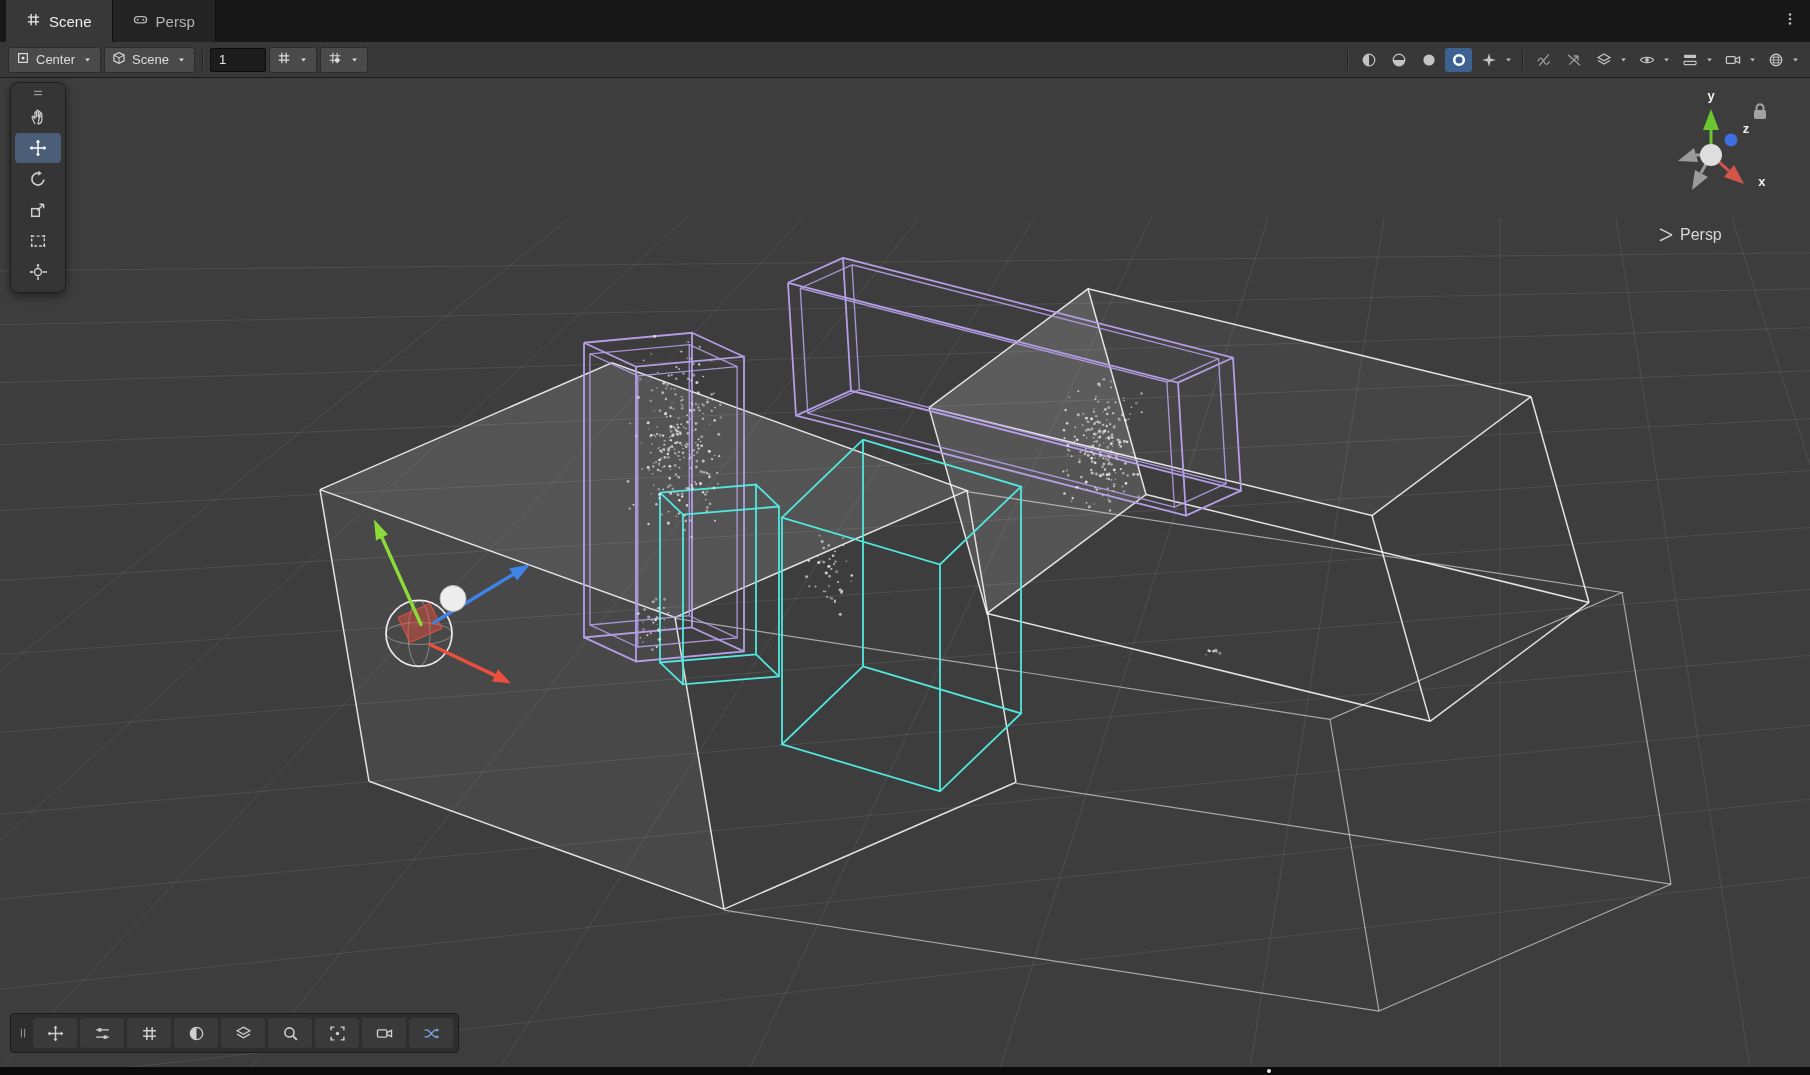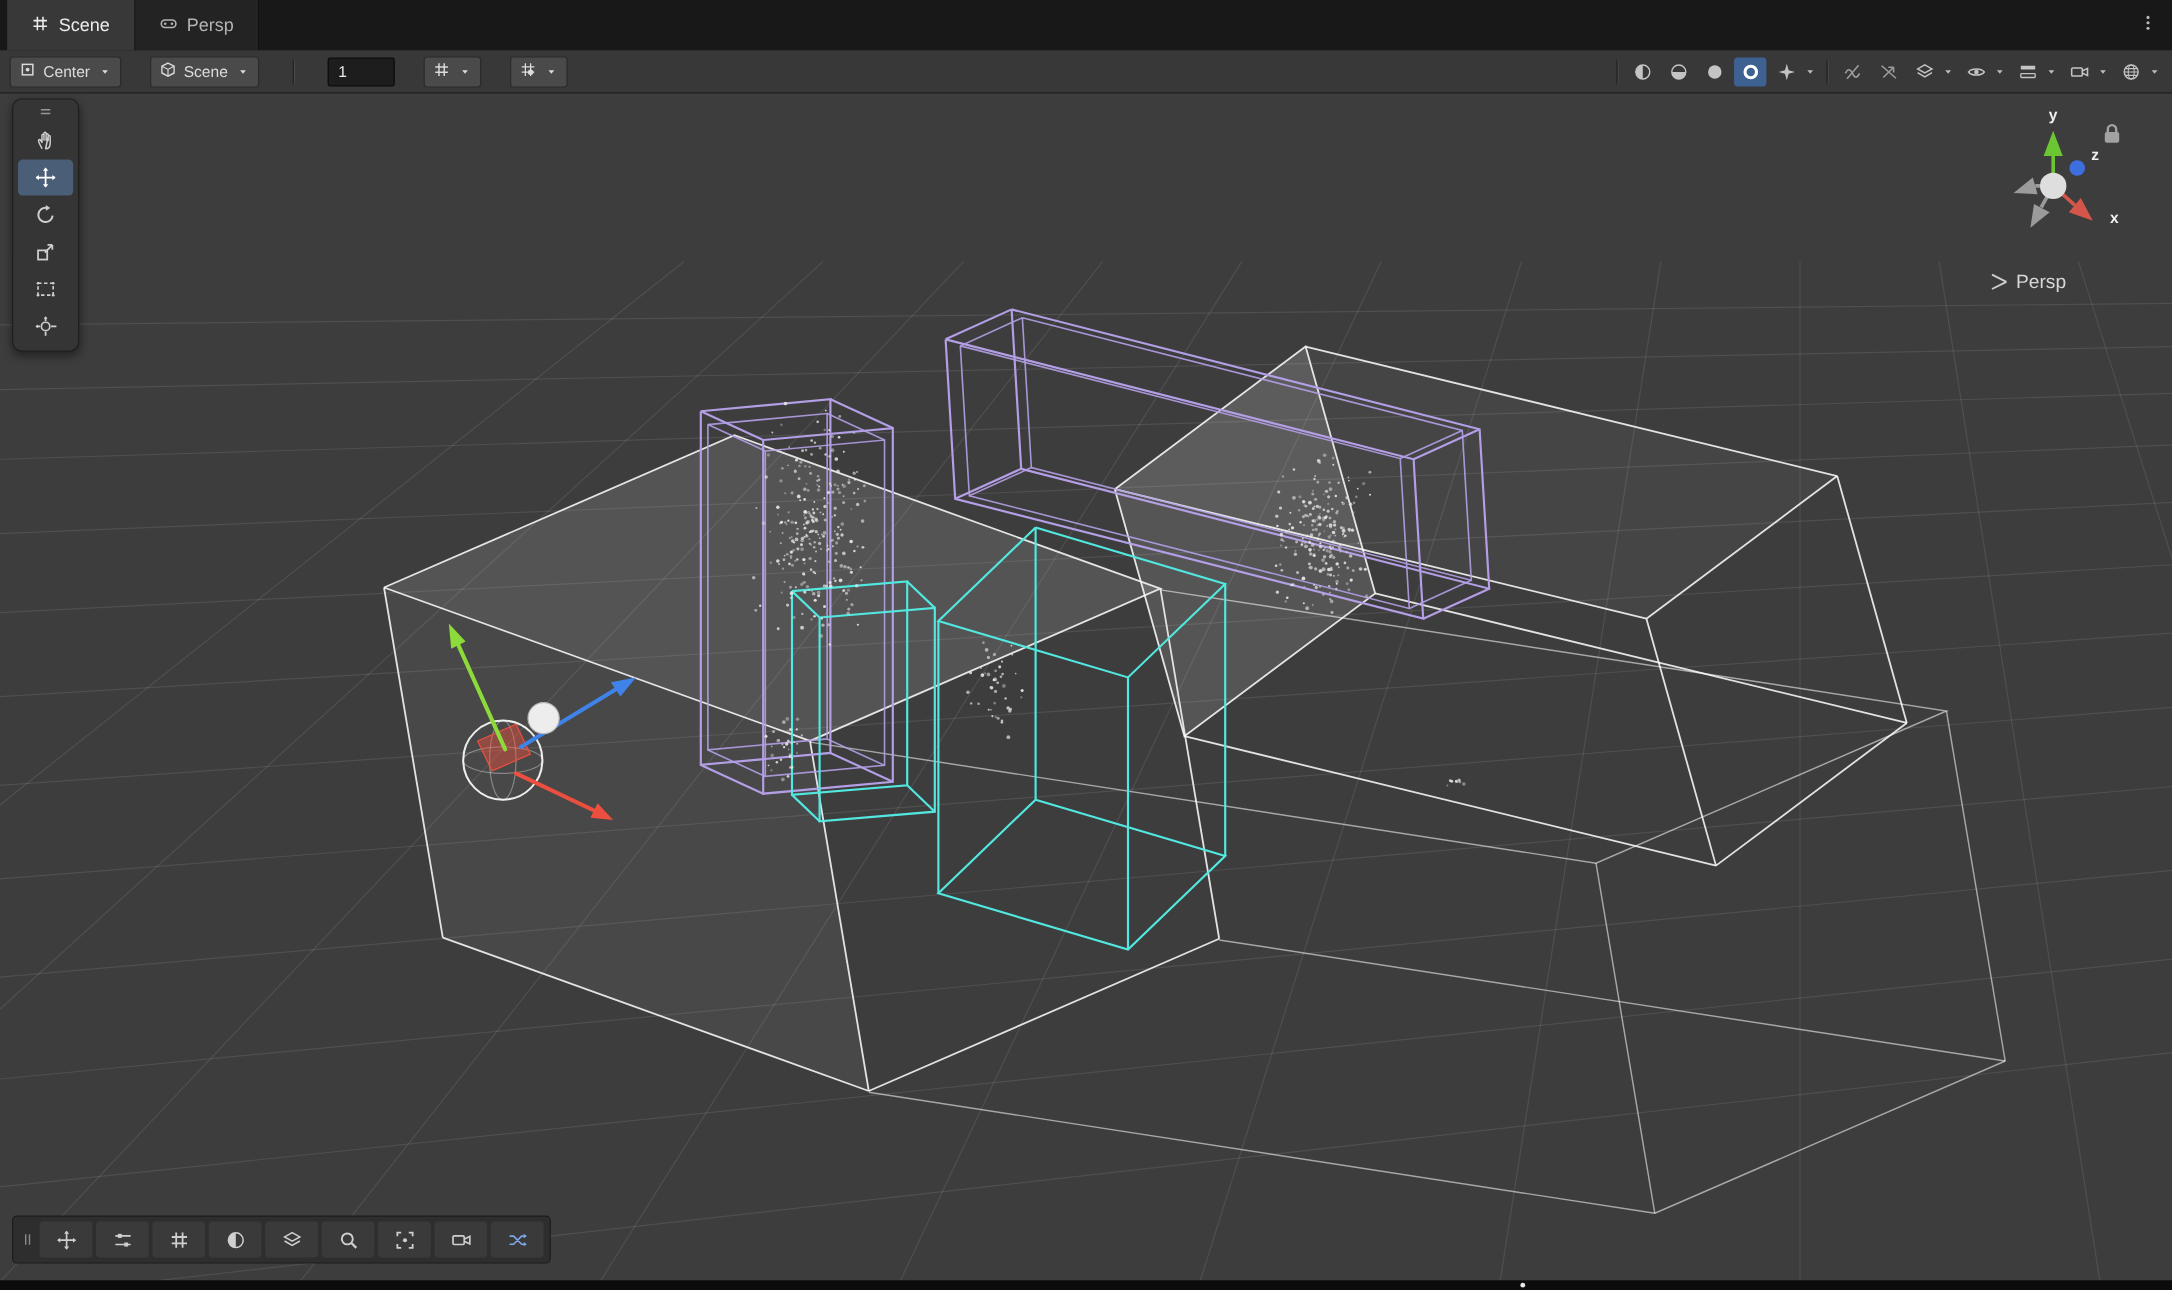--- a/index.html
+++ b/index.html
@@ -6,21 +6,21 @@
   .window{width:1810px;height:1075px;position:relative;font-family:"Liberation Sans",sans-serif;
     background:#282828;overflow:hidden;display:flex;flex-direction:column;user-select:none;}
   
   .tabbar{height:42px;background:#181818;display:flex;align-items:stretch;padding-left:6px;}
   .tab{display:flex;align-items:center;gap:8px;padding:0 20px;font-size:15px;color:#b4b4b4;
     background:#232323;border-right:1px solid #111;cursor:default;}
   .tab.active{background:#383838;color:#ececec;}
   .tab-menu{margin-left:auto;width:40px;display:flex;align-items:center;justify-content:center;color:#bdbdbd;}
   
   .toolbar{height:35px;background:#383838;border-bottom:1px solid #1b1b1b;display:flex;
-    align-items:center;padding:0 8px;gap:24px;}
+    align-items:center;padding:0 8px;gap:3px;}
   .tbtn{height:24px;display:flex;align-items:center;gap:6px;padding:0 7px;background:#4a4a4a;
     border:1px solid #2b2b2b;border-radius:3px;color:#dcdcdc;font-size:13px;}
   .tbtn .caret{margin-left:1px;display:flex;}
   .num-input{width:46px;height:22px;background:#1d1d1d;border:1px solid #0c0c0c;border-radius:2px;
     color:#e8e8e8;font-size:13px;padding:0 0 0 8px;font-family:"Liberation Sans",sans-serif;outline:none;}
   .vsep{width:1px;height:20px;background:#242424;box-shadow:1px 0 0 #474747;margin:0 4px;flex:none;}
   .toolbar-right{margin-left:auto;display:flex;align-items:center;gap:3px;}
   .btn-group{display:flex;align-items:center;}
   .icon-btn{width:27px;height:24px;display:flex;align-items:center;justify-content:center;color:#c4c4c4;border-radius:3px;}
   .icon-btn.active{background:#3d6191;color:#fff;}

